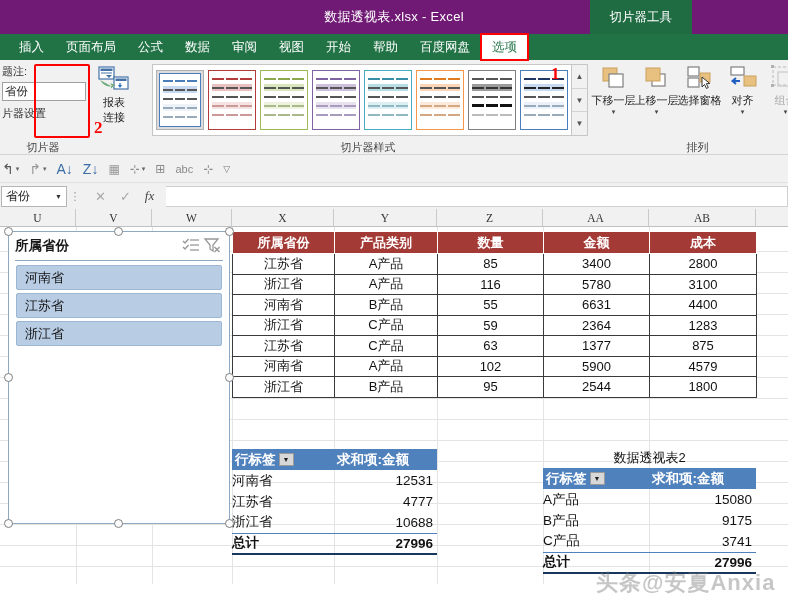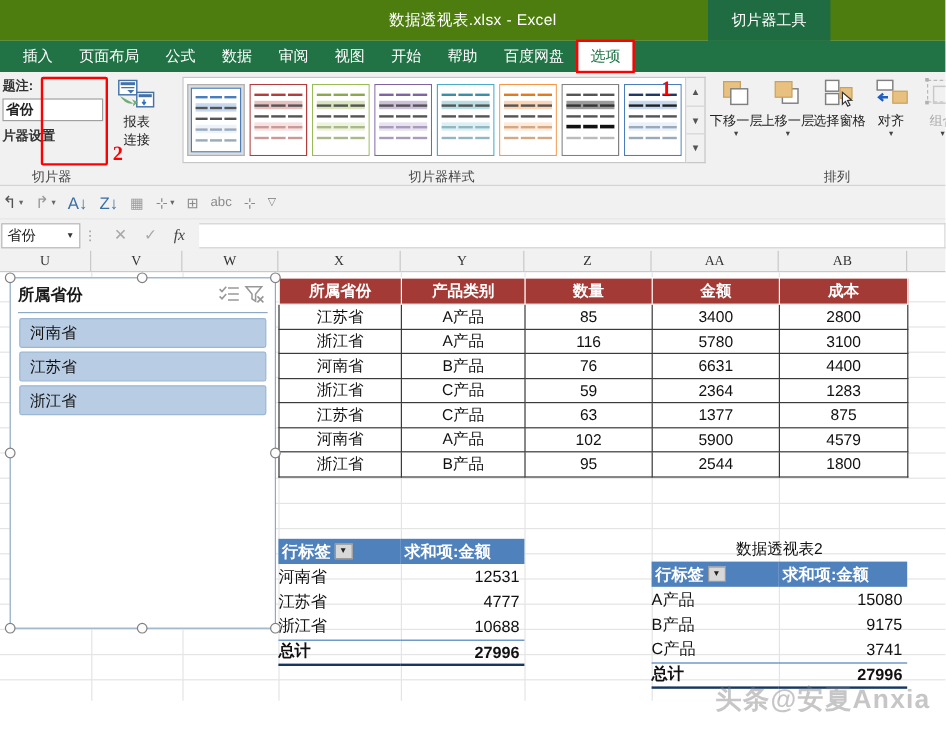--- a/index.html
+++ b/index.html
@@ -6,21 +6,21 @@
   body {
     width: 788px; height: 613px;
     font-family: "Liberation Sans", "DejaVu Sans", sans-serif;
     background: #ffffff;
     overflow: hidden;
     position: relative;
   }
 
   
   .titlebar {
-    height: 34px; background: #4d7c0f; position: relative;
+    height: 34px; background: #701a75; position: relative;
     display: flex; align-items: center; justify-content: center;
   }
   .title-text { color: #ffffff; font-size: 13px; letter-spacing: .3px; }
   .contextual-tab {
     position: absolute; right: 96px; top: 0; height: 34px;
     display: flex; align-items: center; padding: 0 20px;
     background: #1f6b42; color: #ffffff; font-size: 12.5px;
   }
 
   
@@ -56,21 +56,21 @@
   .rgroup { position: relative; height: 95px; display: flex; flex-direction: column; }
   .rgroup-body { flex: 1; display: flex; align-items: flex-start; padding-top: 4px; }
   .rgroup-label {
     height: 15px; font-size: 11px; color: #444; text-align: center;
     display: flex; align-items: center; justify-content: center;
   }
   .rsep { width: 1px; background: #d4d4d4; height: 76px; align-self: flex-start; margin-top: 4px; }
 
   
   .g-slicer { width: 96px; }
-  .g-slicer .rgroup-body { flex-direction: column; align-items: flex-start; padding-left: 2px; gap: 3px; font-weight: bold; }
+  .g-slicer .rgroup-body { flex-direction: column; align-items: flex-start; padding-left: 2px; gap: 3px; }
   .cap-label { font-size: 11px; color: #333; margin-left: 0px; }
   .cap-input {
     width: 84px; height: 19px; background: #ffffff;
     border: 1px solid #a0a0a0; font-size: 11.5px; color: #222;
     display: flex; align-items: center; padding-left: 2px;
   }
   .slicer-settings { font-size: 11px; color: #333; margin-top: 2px; }
 
   
   .g-report { width: 70px; }
@@ -730,21 +730,21 @@
       <tr>
         <td>浙江省</td>
         <td>A产品</td>
         <td>116</td>
         <td>5780</td>
         <td>3100</td>
       </tr>
       <tr>
         <td>河南省</td>
         <td>B产品</td>
-        <td>76</td>
+        <td>55</td>
         <td>6631</td>
         <td>4400</td>
       </tr>
       <tr>
         <td>浙江省</td>
         <td>C产品</td>
         <td>59</td>
         <td>2364</td>
         <td>1283</td>
       </tr>

